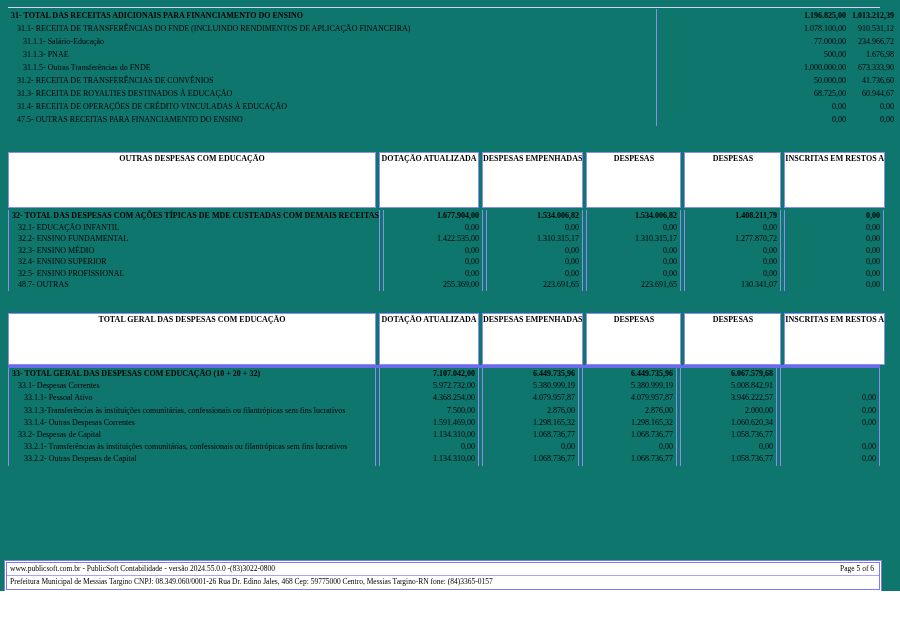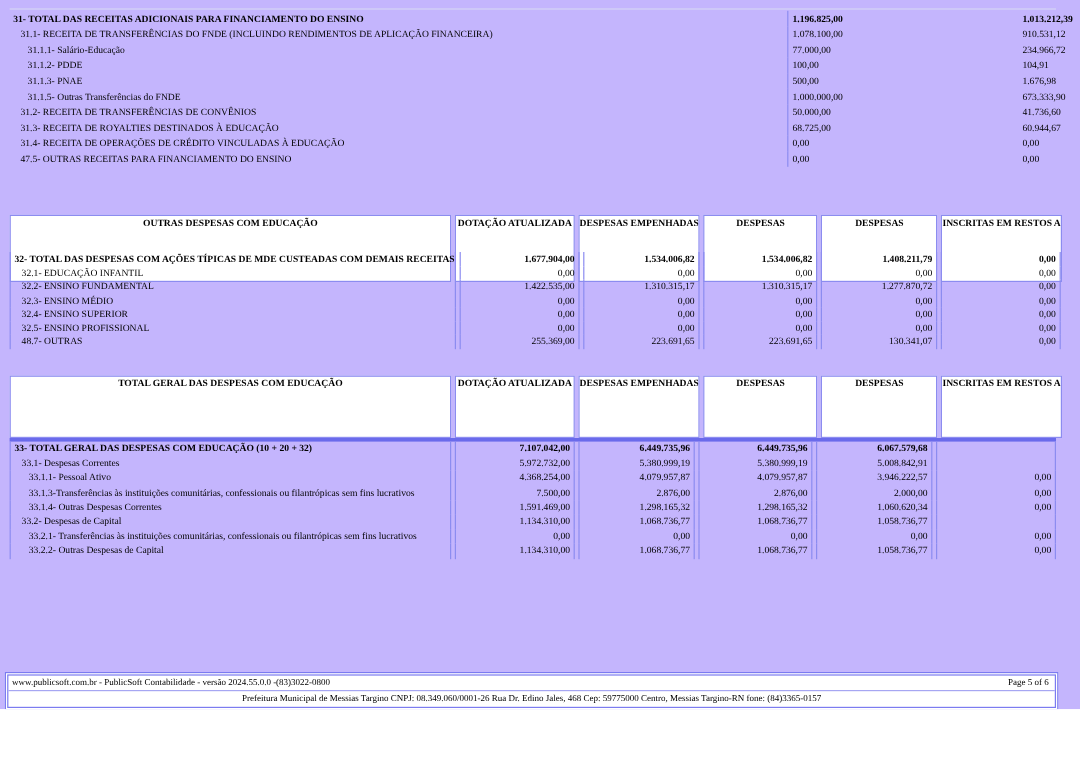--- a/index.html
+++ b/index.html
@@ -1,29 +1,29 @@
 <!DOCTYPE html>
 <html><head>
 <meta charset="utf-8">
 <style>
   :root { --b:#8c8cf0; --bdark:#6a6aeb; }
   * { margin:0; padding:0; box-sizing:border-box; }
   html,body { background:#fff; }
   body { font-family:"Liberation Serif","DejaVu Serif",serif; color:#000; }
-  .page { position:relative; width:900px; height:591px; background:#c4b5fd; overflow:hidden; }
+  .page { position:relative; width:900px; height:591px; background:#0f766e; overflow:hidden; }
   .abs { position:absolute; }
   .top-rule { left:8px; top:7px; width:872px; border-top:1px solid #d4d4f6; height:0; }
 
   table.tbl { border-collapse:separate; border-spacing:3px 0; table-layout:fixed; position:absolute; left:5px; }
   .tbl td, .tbl th { overflow:hidden; white-space:nowrap; }
 
   
   .top-tbl td { height:13px; line-height:13px; font-size:8px; }
   .top-tbl .desc { border-right:1px solid var(--b); }
-  .top-tbl .num { padding-right:3px; }
+  .top-tbl .num { text-align:right; padding-right:3px; }
 
   
   .hcell { border:1px solid var(--b); vertical-align:top; text-align:center;
            font-weight:bold; font-size:8px; padding-top:1px; background:#fff; }
   .h1 .hcell { height:56px; }
   .h2 .hcell { height:52px; }
 
   
   .data-tbl .desc { border-left:1px solid var(--b); border-right:1px solid var(--b); font-size:8px; }
   .data-tbl .num { border-left:1px solid var(--b); border-right:1px solid var(--b);
@@ -35,21 +35,21 @@
   .ind0 { padding-left:3px; }
   .ind1 { padding-left:9px; }
   .ind2 { padding-left:15px; }
 
   .thick-rule { left:8px; width:872px; height:3px; background:var(--bdark); }
 
   .footer { left:4px; top:560px; width:878px; border:3px double #7b7bf0; background:#fff; }
   .f-row1 { display:flex; justify-content:space-between; align-items:center;
             padding:0 5px 0 3px; font-size:7.5px; line-height:12px;
             border-bottom:1px solid #a6a6f2; }
-  .f-row2 { padding:0 3px 1px 3px; font-size:7.5px; line-height:12px; white-space:nowrap; overflow:hidden;text-align:center; }
+  .f-row2 { padding:0 3px 1px 3px; font-size:7.5px; line-height:12px; white-space:nowrap; overflow:hidden; }
 </style>
 </head>
 <body>
 
 <div class="page">
 
   <div class="abs top-rule"></div>
 
   <table class="tbl top-tbl" style="top:9px;">
     <colgroup>
@@ -66,25 +66,20 @@
           <td class="desc ind1">31.1- RECEITA DE TRANSFERÊNCIAS DO FNDE (INCLUINDO RENDIMENTOS DE APLICAÇÃO FINANCEIRA)</td>
           <td class="num">1.078.100,00</td>
           <td class="num">910.531,12</td>
         </tr>
         <tr>
           <td class="desc ind2">31.1.1- Salário-Educação</td>
           <td class="num">77.000,00</td>
           <td class="num">234.966,72</td>
         </tr>
         <tr>
-          <td class="desc ind2">31.1.2- PDDE</td>
-          <td class="num">100,00</td>
-          <td class="num">104,91</td>
-        </tr>
-        <tr>
           <td class="desc ind2">31.1.3- PNAE</td>
           <td class="num">500,00</td>
           <td class="num">1.676,98</td>
         </tr>
         <tr>
           <td class="desc ind2">31.1.5- Outras Transferências do FNDE</td>
           <td class="num">1.000.000,00</td>
           <td class="num">673.333,90</td>
         </tr>
         <tr>
@@ -103,21 +98,21 @@
           <td class="num">0,00</td>
         </tr>
         <tr>
           <td class="desc ind1">47.5- OUTRAS RECEITAS PARA FINANCIAMENTO DO ENSINO</td>
           <td class="num">0,00</td>
           <td class="num">0,00</td>
         </tr>
       </tbody>
   </table>
 
-  <table class="tbl h1" style="top:152px;margin-top:27px;">
+  <table class="tbl h1" style="top:152px;">
     <colgroup>
         <col style="width:368px">
         <col style="width:100px">
         <col style="width:97px">
         <col style="width:95px">
         <col style="width:97px">
         <col style="width:100px">
       </colgroup>
     <tbody>
         <tr>

